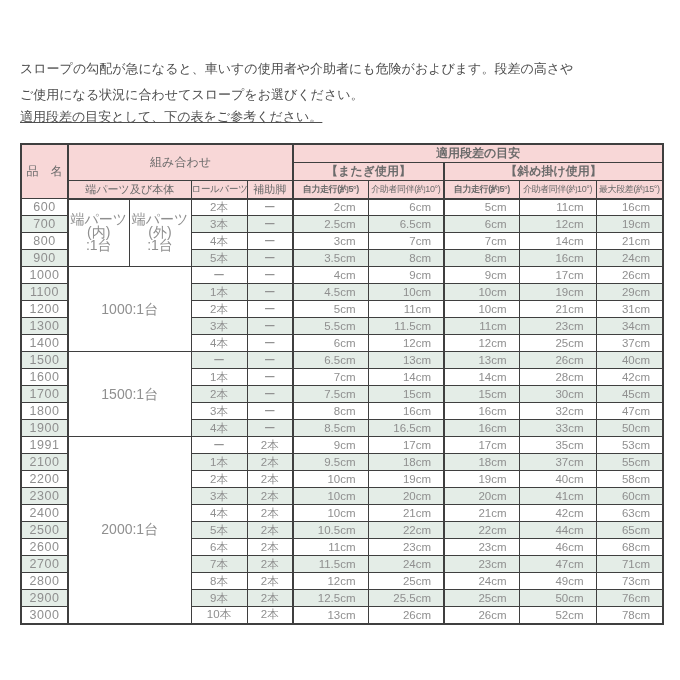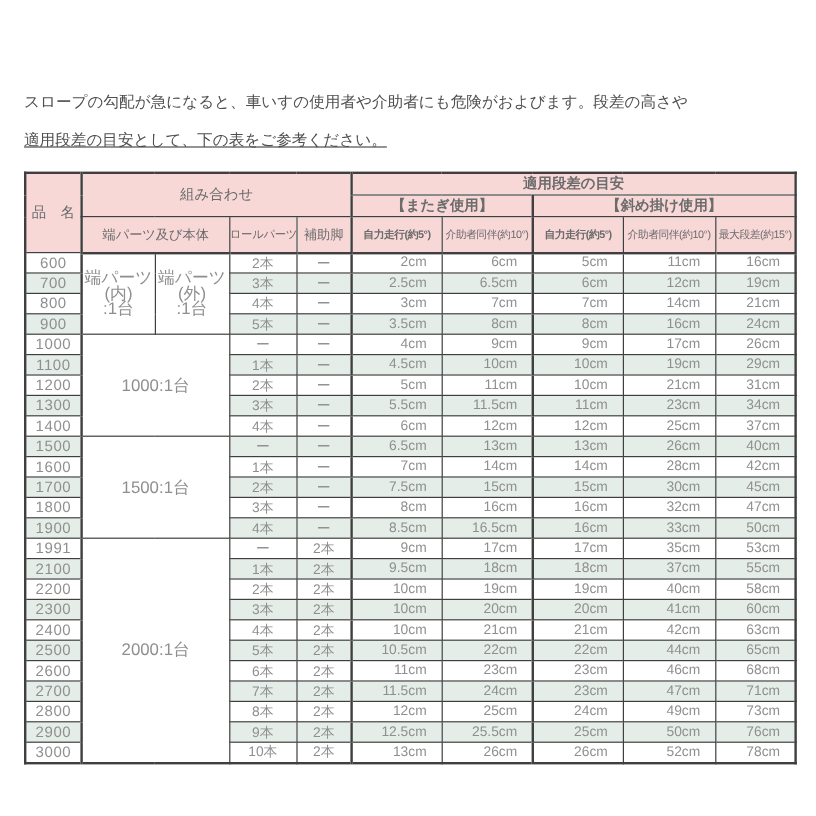--- a/index.html
+++ b/index.html
@@ -13,21 +13,20 @@
   }
   html,body{margin:0;padding:0;}
   body{
     width:680px;height:680px;background:#ffffff;position:relative;
     font-family:"Liberation Sans", sans-serif;
   }
   .intro{
     position:absolute;left:20px;top:56px;
     font-size:13px;line-height:26px;color:var(--intro-text);
     white-space:nowrap;
-    margin-top:16px;
   }
   .intro-note{
     position:absolute;left:20px;top:104px;
     font-size:13px;line-height:26px;color:var(--intro-text);
     white-space:nowrap;
     text-decoration:underline;
   }
   table.step-table{
     position:absolute;left:20px;top:143px;width:642px;
     border-collapse:collapse;table-layout:fixed;
@@ -37,21 +36,21 @@
     border:1px solid var(--border);
     padding:0;overflow:hidden;white-space:nowrap;
     vertical-align:middle;
   }
   .step-table thead th{
     background:var(--header-bg);color:var(--header-text);
     font-weight:normal;font-size:12px;text-align:center;
   }
   .step-table thead tr.hr1{height:17px;}
   .step-table thead tr.hr2{height:18px;}
-  .step-table thead tr.hr3{height:30px;}
+  .step-table thead tr.hr3{height:18px;}
   .step-table thead tr.hr3 th{border-bottom:2px solid var(--border);}
   .step-table thead th.sm{font-size:9px;letter-spacing:-0.4px;}
   .step-table thead th.mid{font-size:11px;}
   .step-table thead th.roll-h{font-size:9.5px;letter-spacing:-0.3px;text-align:right;}
   .step-table .bl2{border-left:2px solid var(--border);font-weight:bold;}
   .step-table .br2{border-right:2px solid var(--border);}
   .step-table tbody tr{height:17px;}
   .step-table tbody td{
     color:var(--data-text);font-size:11.5px;text-align:center;
     background:var(--row-bg);
@@ -65,20 +64,21 @@
   .step-table tbody td.cell-merge{
     background:#ffffff !important;
     white-space:pre-line;font-size:14px;line-height:13px;color:var(--data-text);
   }
 </style>
 </head>
 <body>
 
 <div class="intro">
   <div>スロープの勾配が急になると、車いすの使用者や介助者にも危険がおよびます。段差の高さや</div>
+  <div>ご使用になる状況に合わせてスロープをお選びください。</div>
 </div>
 <div class="intro-note">適用段差の目安として、下の表をご参考ください。</div>
 
 <table class="step-table">
   <colgroup>
     <col style="width:47px">
       <col style="width:61px">
       <col style="width:62px">
     <col style="width:56px">
       <col style="width:46px">

